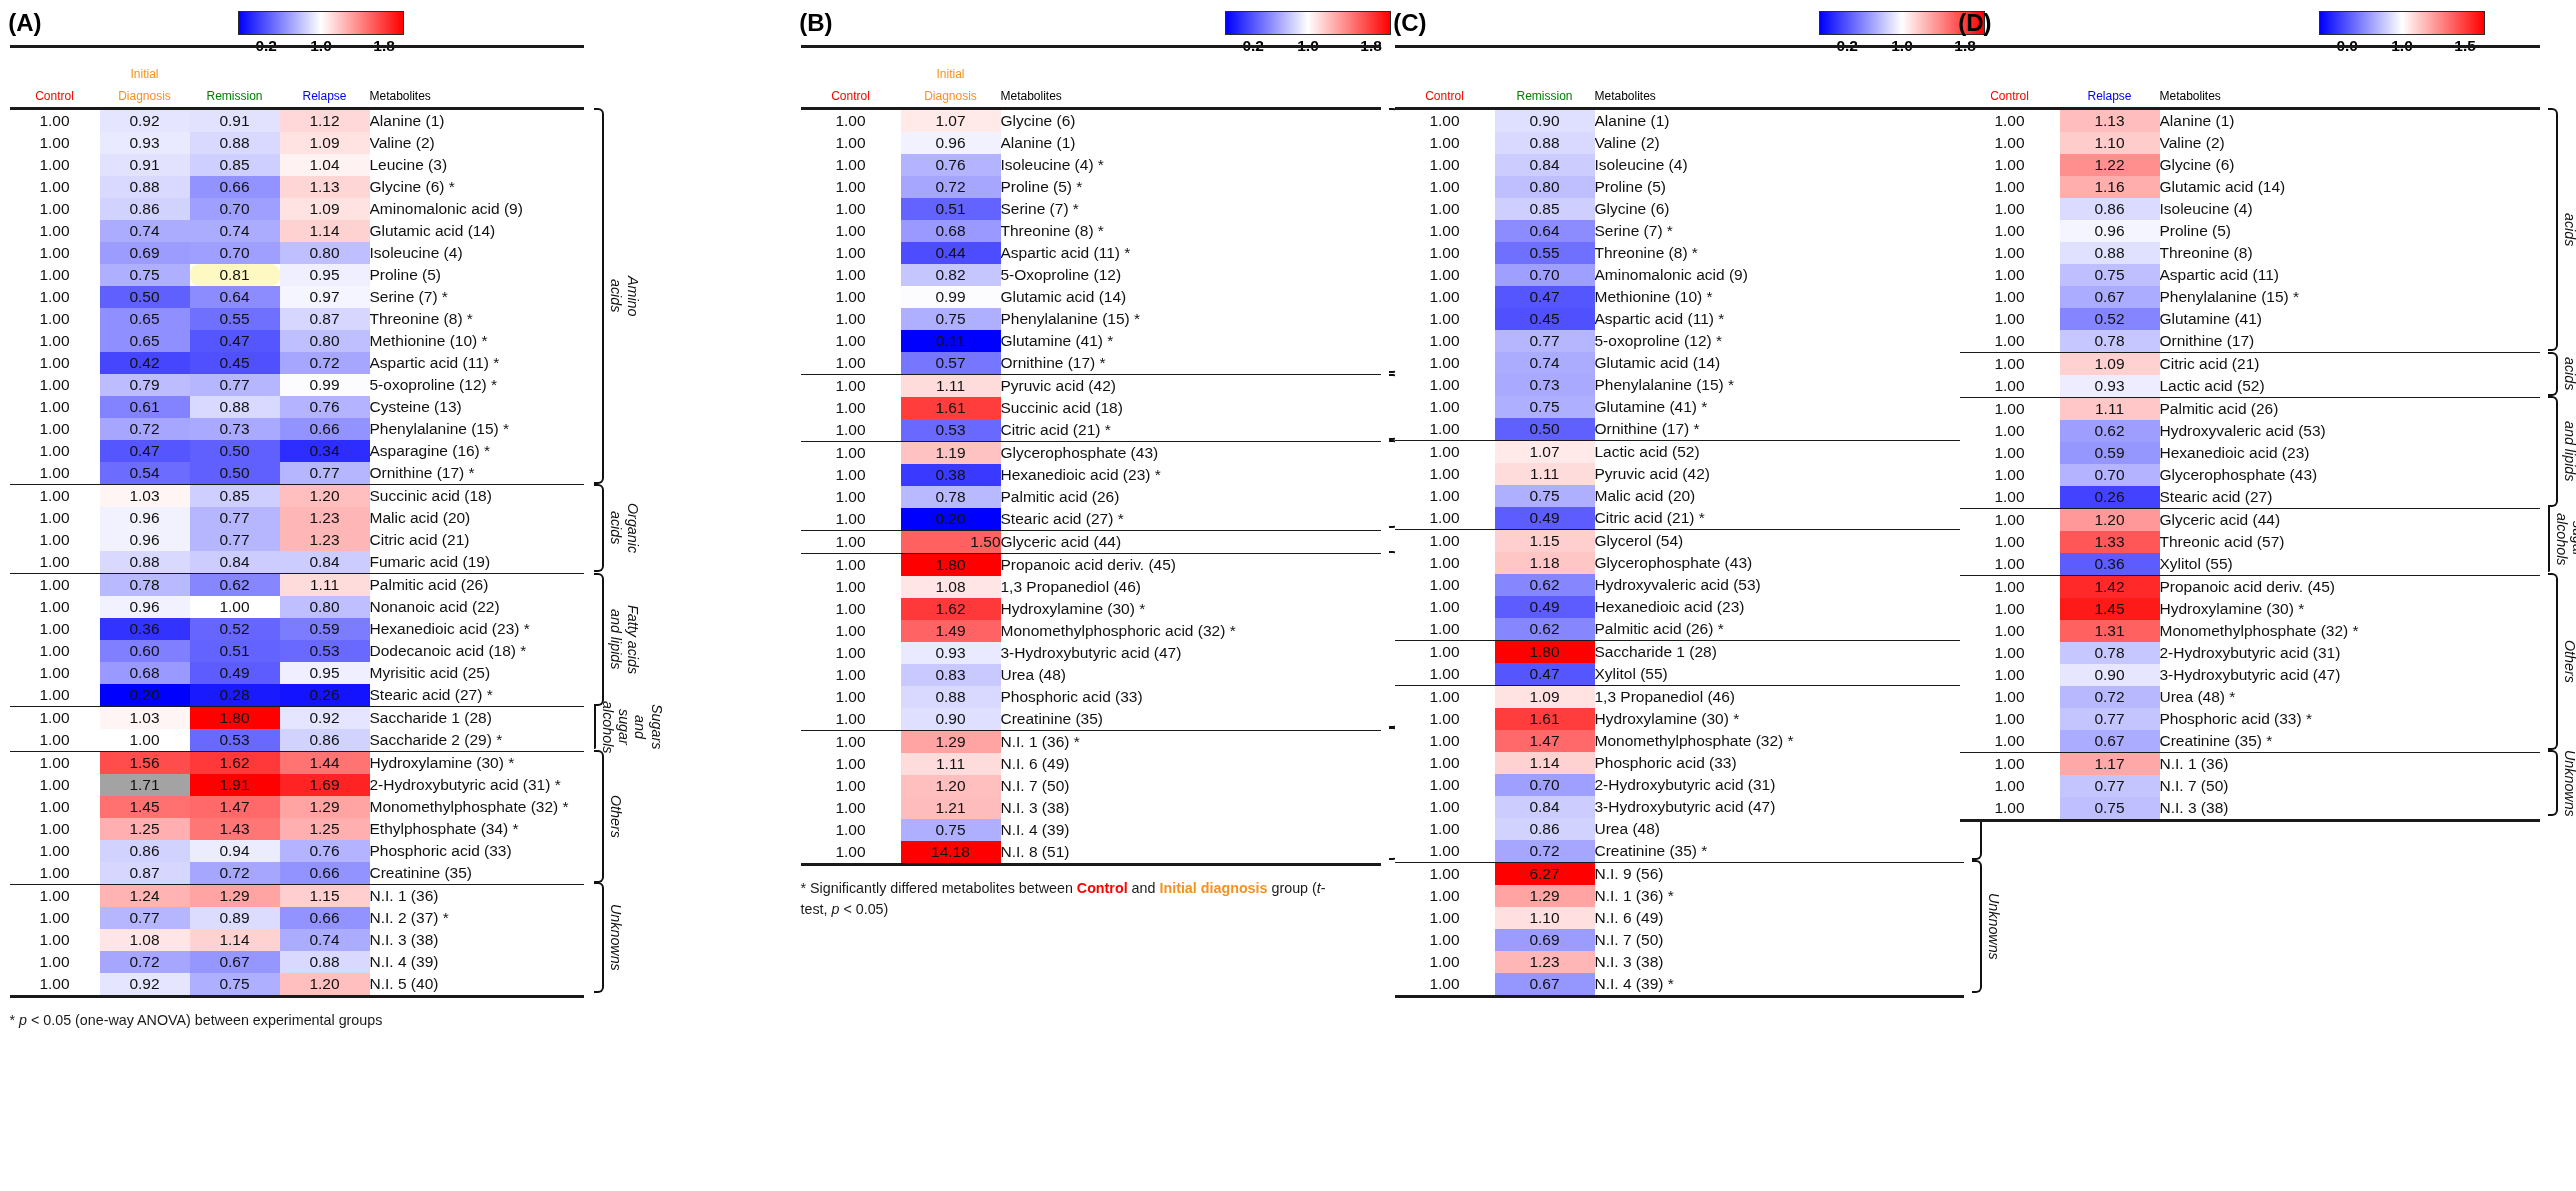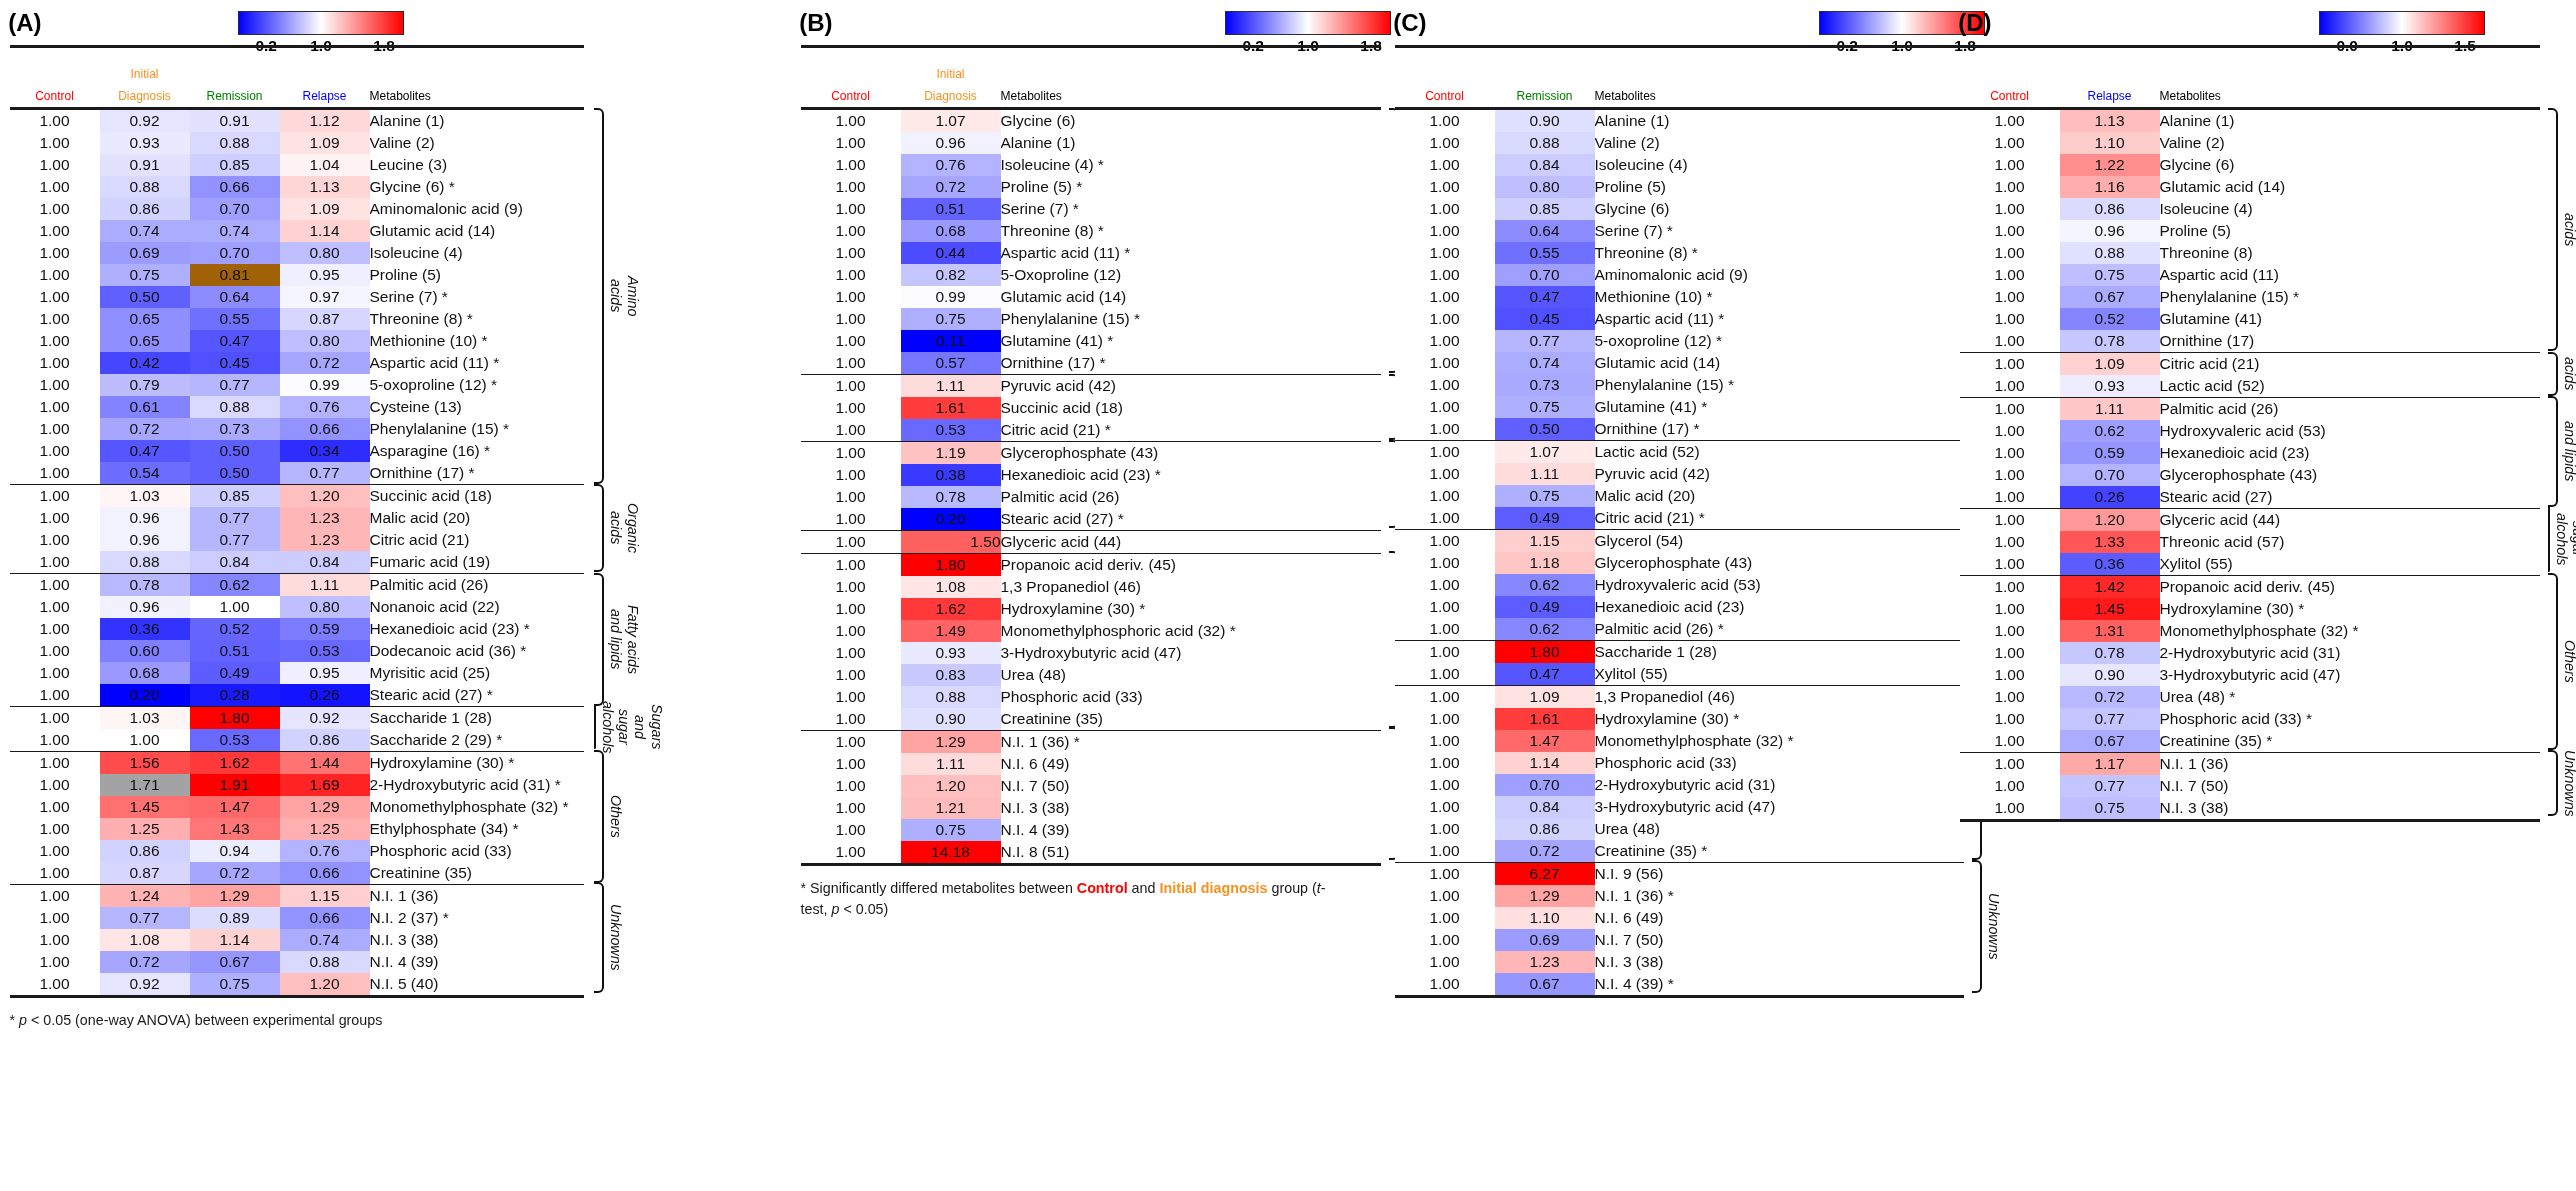--- a/index.html
+++ b/index.html
@@ -203,21 +203,21 @@
             <tr>
               <td class="ctrl" style="background: rgb(255, 255, 255);">1.00</td>
               <td class="val" style="background: rgb(156, 156, 255);">0.69</td>
               <td class="val" style="background: rgb(159, 159, 255);">0.70</td>
               <td class="val" style="background: rgb(191, 191, 255);">0.80</td>
               <td class="name">Isoleucine (4)</td>
             </tr>
             <tr>
               <td class="ctrl" style="background: rgb(255, 255, 255);">1.00</td>
               <td class="val" style="background: rgb(175, 175, 255);">0.75</td>
-              <td class="val" style="background: #a16207;">0.81</td>
+              <td class="val" style="background: #fef9c3; border-radius: 9px;">0.81</td>
               <td class="val" style="background: rgb(239, 239, 255);">0.95</td>
               <td class="name">Proline (5)</td>
             </tr>
             <tr>
               <td class="ctrl" style="background: rgb(255, 255, 255);">1.00</td>
               <td class="val" style="background: rgb(96, 96, 255);">0.50</td>
               <td class="val" style="background: rgb(140, 140, 255);">0.64</td>
               <td class="val" style="background: rgb(245, 245, 255);">0.97</td>
               <td class="name">Serine (7) *</td>
             </tr>
@@ -324,21 +324,21 @@
               <td class="val" style="background: rgb(51, 51, 255);">0.36</td>
               <td class="val" style="background: rgb(102, 102, 255);">0.52</td>
               <td class="val" style="background: rgb(124, 124, 255);">0.59</td>
               <td class="name">Hexanedioic acid (23) *</td>
             </tr>
             <tr>
               <td class="ctrl" style="background: rgb(255, 255, 255);">1.00</td>
               <td class="val" style="background: rgb(127, 127, 255);">0.60</td>
               <td class="val" style="background: rgb(99, 99, 255);">0.51</td>
               <td class="val" style="background: rgb(105, 105, 255);">0.53</td>
-              <td class="name">Dodecanoic acid (36) *</td>
+              <td class="name">Dodecanoic acid (18) *</td>
             </tr>
             <tr>
               <td class="ctrl" style="background: rgb(255, 255, 255);">1.00</td>
               <td class="val" style="background: rgb(153, 153, 255);">0.68</td>
               <td class="val" style="background: rgb(92, 92, 255);">0.49</td>
               <td class="val" style="background: rgb(239, 239, 255);">0.95</td>
               <td class="name">Myrisitic acid (25)</td>
             </tr>
             <tr>
               <td class="ctrl" style="background: rgb(255, 255, 255);">1.00</td>

